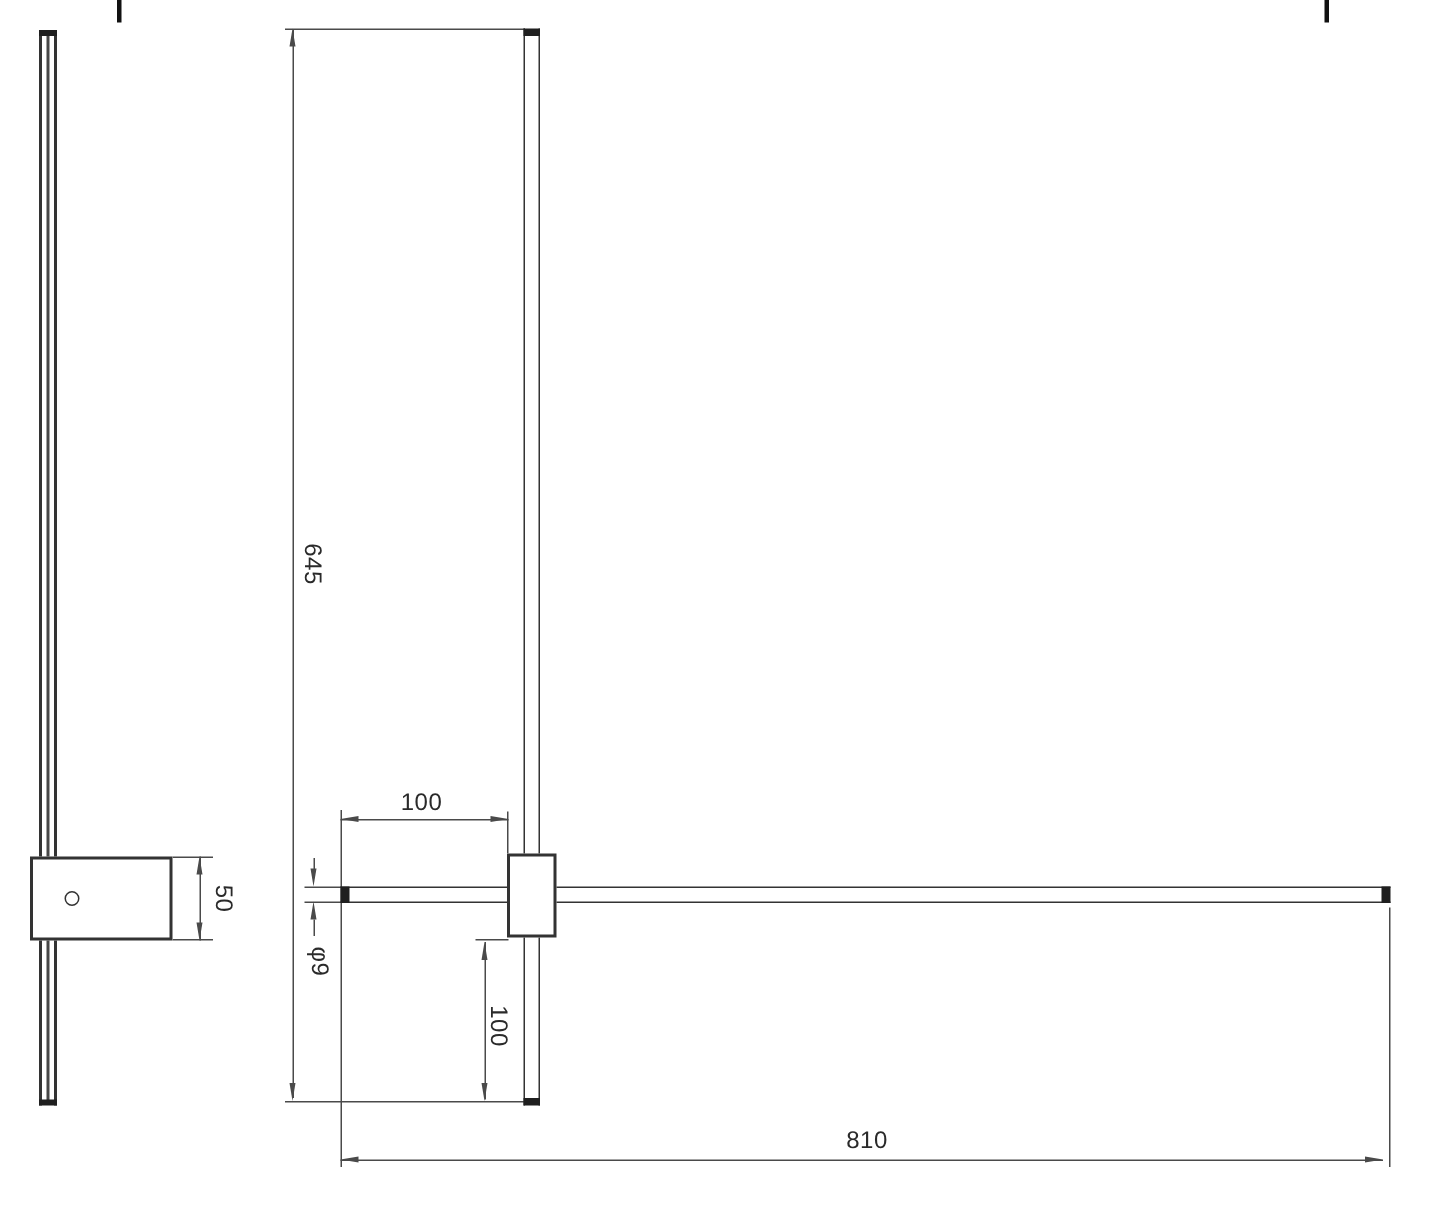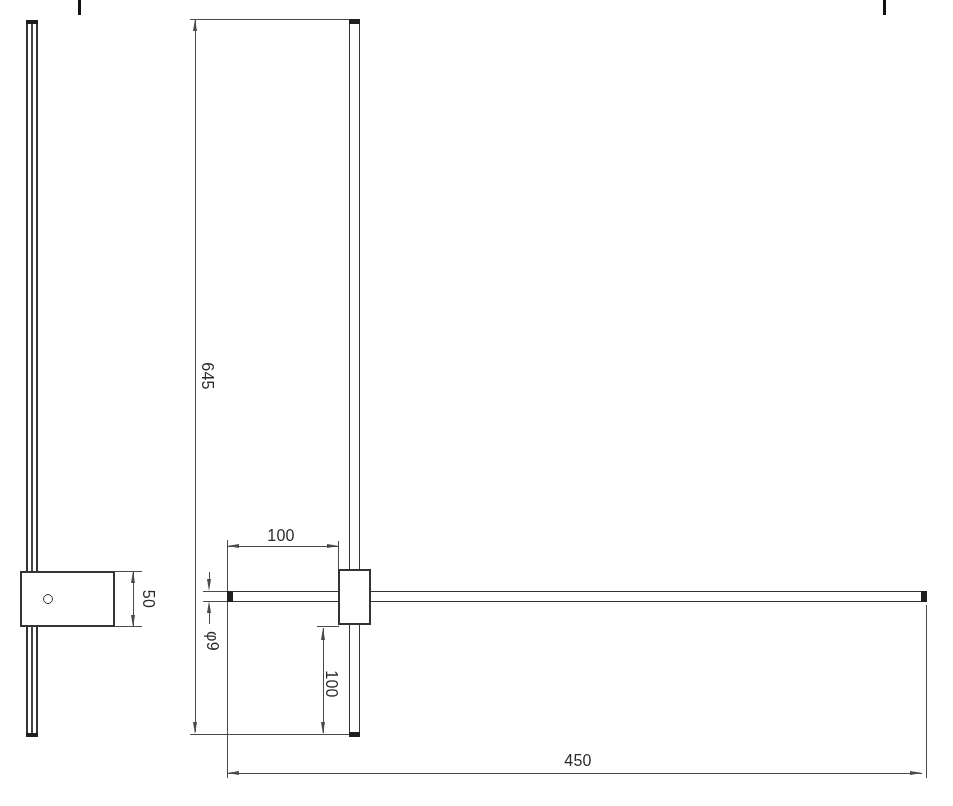--- a/index.html
+++ b/index.html
@@ -105,16 +105,16 @@
     <div class="arrow up" style="left:321px;top:627.5px;"></div>
     <div class="arrow down" style="left:321px;top:721.5px;"></div>
     <span class="dim-label vert" style="left:331px;top:684px;">100</span>
   </div>
 
   <div>
     <div class="vline" style="left:926px;top:605px;height:173px;"></div>
     <div class="hline" style="left:227px;top:773px;width:695px;"></div>
     <div class="arrow left" style="left:227px;top:770.5px;"></div>
     <div class="arrow right" style="left:910px;top:770.5px;"></div>
-    <span class="dim-label" style="left:578px;top:761px;">450</span>
+    <span class="dim-label" style="left:578px;top:761px;">810</span>
   </div>
 
 </div>
 
 </body></html>

